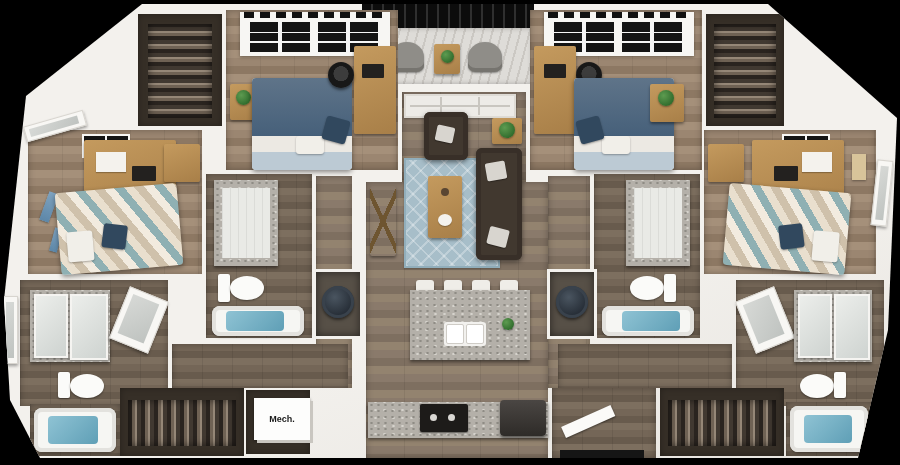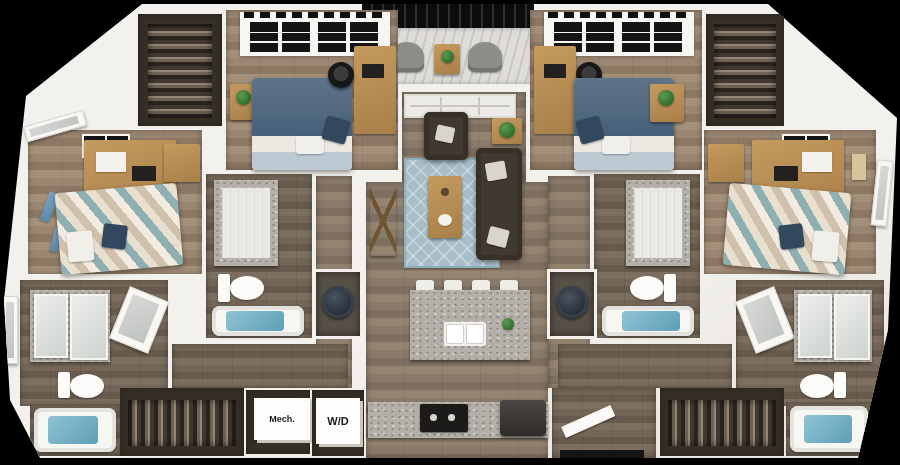--- a/index.html
+++ b/index.html
@@ -244,25 +244,20 @@
     </div>
     <div class="room closet-dark" style="left:660px;top:388px;width:124px;height:68px;">
       <div class="a clothes-h" style="left:8px;top:12px;width:108px;height:46px;"></div>
     </div>
 
     <div class="room closet-dark" style="left:246px;top:390px;width:64px;height:64px;">
       <div class="a label-cube" style="left:8px;top:8px;width:56px;height:42px;font-size:9px;">
         <span>Mech.</span>
       </div>
     </div>
-    <div class="room closet-dark" style="left:312px;top:390px;width:52px;height:66px;">
-      <div class="a label-cube" style="left:4px;top:8px;width:44px;height:46px;font-size:11px;">
-        <span>W/D</span>
-      </div>
-    </div>
 
     <div class="a shelf" style="left:404px;top:94px;width:112px;height:24px;">
       <div class="a shelf-line" style="left:6px;top:11px;width:100px;height:2px;"></div>
       <div class="a shelf-line" style="left:36px;top:3px;width:2px;height:18px;"></div>
       <div class="a shelf-line" style="left:74px;top:3px;width:2px;height:18px;"></div>
     </div>
     <div class="a rug" style="left:404px;top:158px;width:92px;height:106px;"></div>
     <div class="a sofa" style="left:424px;top:112px;width:44px;height:48px;">
       <div class="a cushion" style="left:12px;top:14px;width:18px;height:16px;transform:rotate(12deg);"></div>
     </div>

